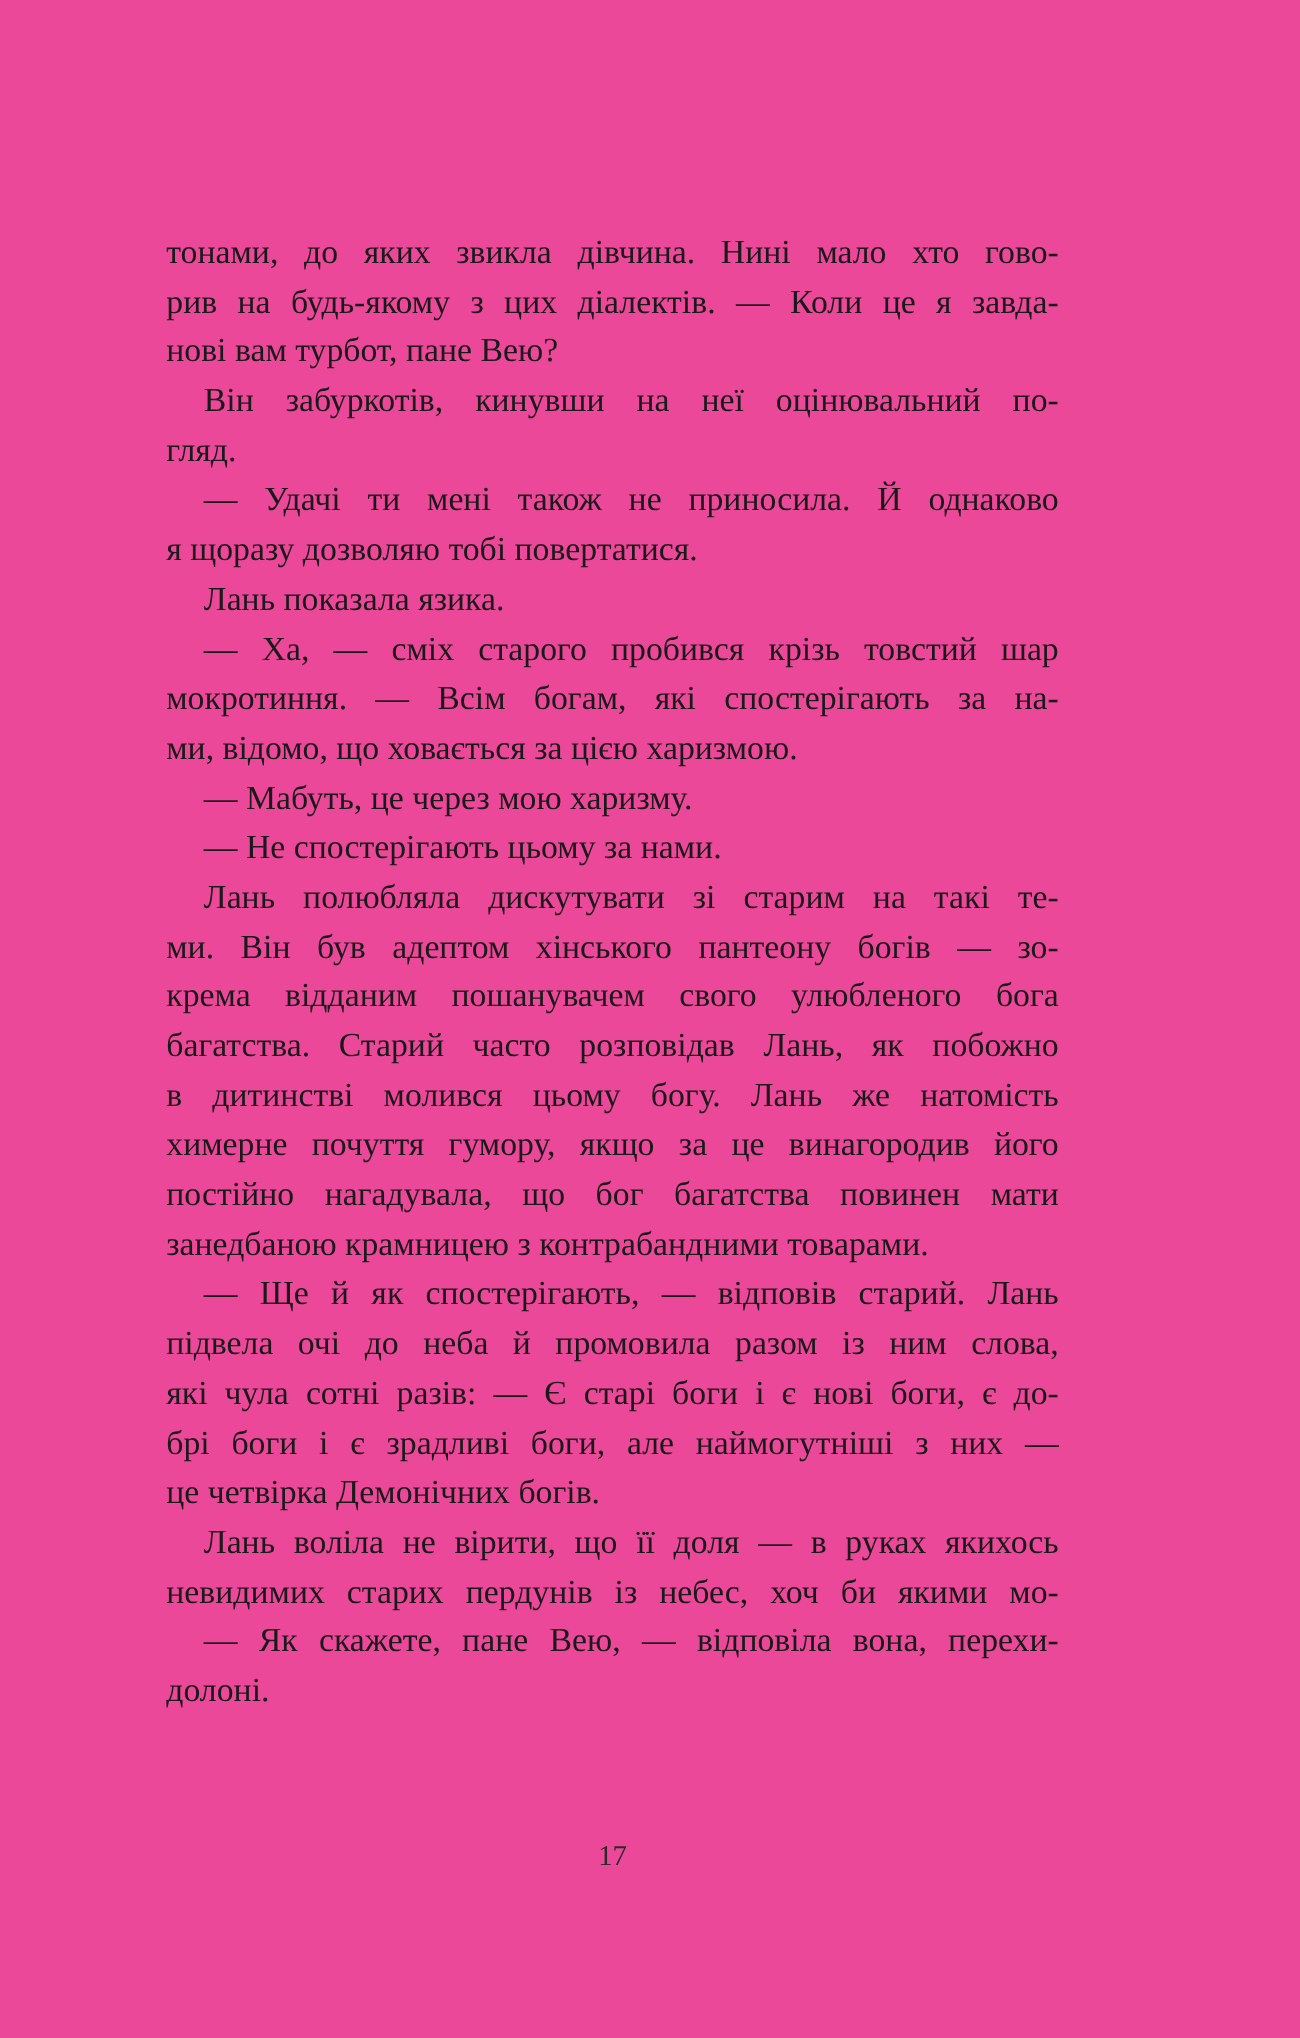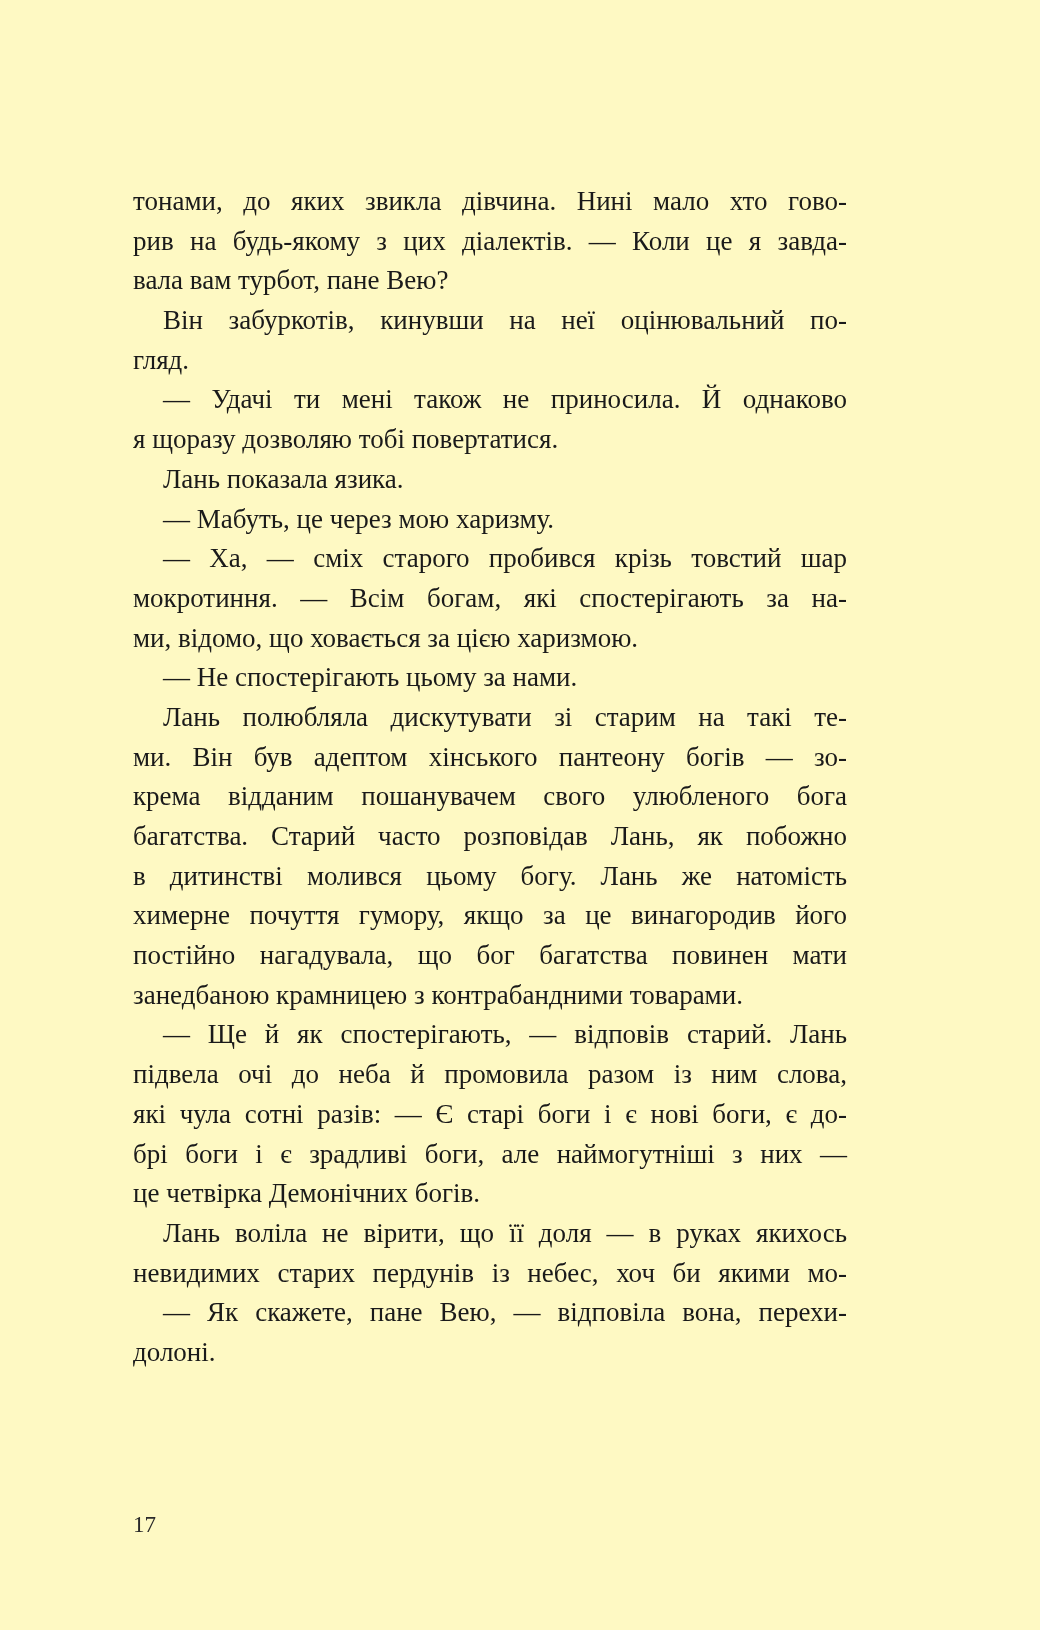--- a/index.html
+++ b/index.html
@@ -11,21 +11,21 @@
     height: 1630px;
     background: #ffffff;
     position: relative;
     font-family: "Liberation Serif", "DejaVu Serif", serif;
     color: #1a1a1a;
     overflow: hidden;
   }
   .page {
     position: absolute;
     inset: 0;
-    background: #fef9c3;
+    background: #ec4899;
   }
   .text-block {
     position: absolute;
     left: 133px;
     top: 182px;
     width: 714px;
     font-size: 27px;
     line-height: 39.7px;
     letter-spacing: 0px;
   }
@@ -45,55 +45,54 @@
     text-align-last: left;
   }
   .line.indent {
     text-indent: 30px;
   }
   .page-number {
     position: absolute;
     left: 133px;
     top: 1470px;
     width: 714px;
-    text-align: left;
+    text-align: center;
     font-size: 23px;
     line-height: 30px;
     color: #2a2a2a;
-    margin-top: 40px;
   }
 </style>
 </head>
 <body>
 
 <div class="page">
   <div class="text-block">
       <div class="para">
         <div class="line">тонами, до яких звикла дівчина. Нині мало хто гово-</div>
         <div class="line">рив на будь-якому з цих діалектів. — Коли це я завда-</div>
-        <div class="line last">вала вам турбот, пане Вею?</div>
+        <div class="line last">нові вам турбот, пане Вею?</div>
       </div>
       <div class="para">
         <div class="line indent">Він забуркотів, кинувши на неї оцінювальний по-</div>
         <div class="line last">гляд.</div>
       </div>
       <div class="para">
         <div class="line indent">— Удачі ти мені також не приносила. Й однаково</div>
         <div class="line last">я щоразу дозволяю тобі повертатися.</div>
       </div>
       <div class="para">
         <div class="line last indent">Лань показала язика.</div>
       </div>
       <div class="para">
-        <div class="line last indent">— Мабуть, це через мою харизму.</div>
-      </div>
-      <div class="para">
         <div class="line indent">— Ха, — сміх старого пробився крізь товстий шар</div>
         <div class="line">мокротиння. — Всім богам, які спостерігають за на-</div>
         <div class="line last">ми, відомо, що ховається за цією харизмою.</div>
+      </div>
+      <div class="para">
+        <div class="line last indent">— Мабуть, це через мою харизму.</div>
       </div>
       <div class="para">
         <div class="line last indent">— Не спостерігають цьому за нами.</div>
       </div>
       <div class="para">
         <div class="line indent">Лань полюбляла дискутувати зі старим на такі те-</div>
         <div class="line">ми. Він був адептом хінського пантеону богів — зо-</div>
         <div class="line">крема відданим пошанувачем свого улюбленого бога</div>
         <div class="line">багатства. Старий часто розповідав Лань, як побожно</div>
         <div class="line">в дитинстві молився цьому богу. Лань же натомість</div>

